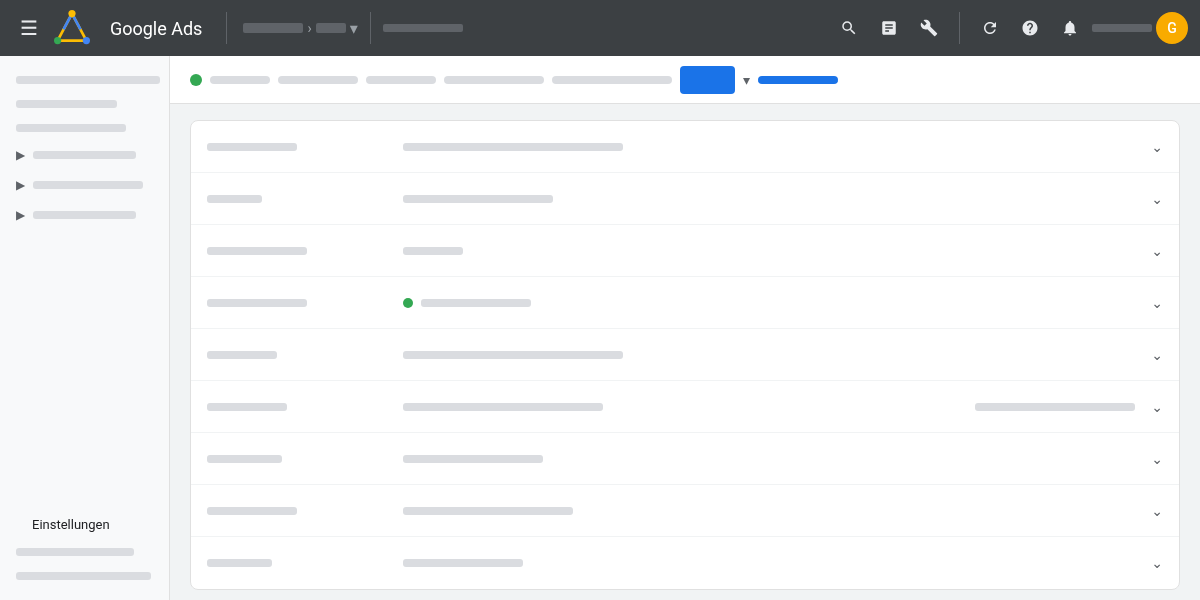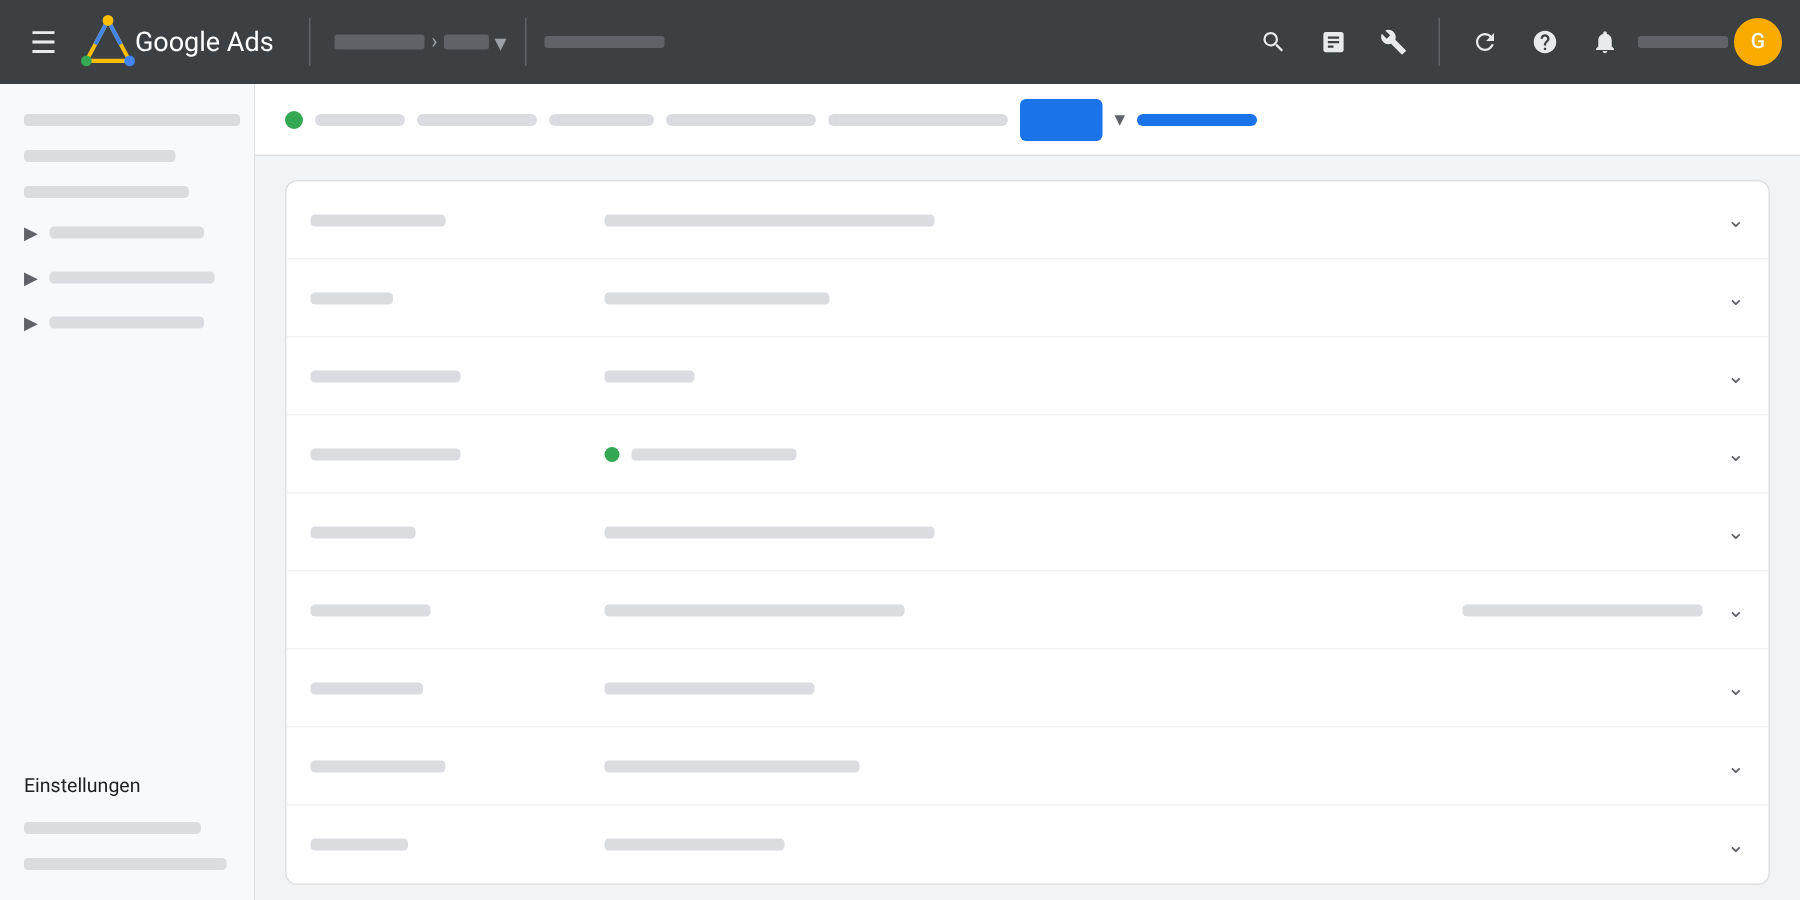--- a/index.html
+++ b/index.html
@@ -5,21 +5,21 @@
     * { margin: 0; padding: 0; box-sizing: border-box; }
     body { font-family: 'Roboto', Arial, sans-serif; background: #f1f3f4; width: 1200px; height: 600px; overflow: hidden; }
 
     
     .topnav {
       display: flex; align-items: center;
       background: #3c4043; height: 56px;
       padding: 0 12px; gap: 8px;
     }
     .topnav-menu-icon { color: #e8eaed; font-size: 20px; cursor: pointer; padding: 8px; }
-    .topnav-logo { display: flex; align-items: center; gap: 0; margin-right: 8px; }
+    .topnav-logo { display: flex; align-items: center; gap: 20px; margin-right: 8px; }
     .logo-triangle { width: 36px; height: 36px; }
     .topnav-title { color: #fff; font-size: 18px; font-weight: 400; white-space: nowrap; }
     .topnav-divider { width: 1px; height: 32px; background: #5f6368; margin: 0 8px; }
     .topnav-nav-area { display: flex; align-items: center; gap: 4px; flex: 1; }
     .nav-breadcrumb { display: flex; align-items: center; gap: 4px; }
     .nav-breadcrumb-item {
       height: 10px; border-radius: 2px; background: #5f6368;
     }
     .nav-dropdown-btn {
       display: flex; align-items: center; gap: 4px; cursor: pointer;
@@ -59,21 +59,21 @@
     .sidebar-line-short { width: 60%; }
     .sidebar-line-long { width: 85%; }
     .sidebar-item {
       display: flex; align-items: center; gap: 8px;
       padding: 8px 16px; cursor: pointer;
     }
     .sidebar-chevron { color: #5f6368; font-size: 12px; }
     .sidebar-spacer { flex: 1; }
     .sidebar-label {
       color: #202124; font-size: 13px;
-      padding: 8px 16px; cursor: pointer;
+      padding: 8px 32px; cursor: pointer;
     }
     .sidebar-bottom-line {
       height: 8px; border-radius: 3px; background: #dadce0;
       margin: 8px 16px;
     }
 
     
     .main { flex: 1; display: flex; flex-direction: column; overflow: hidden; background: #f1f3f4; }
 
     

